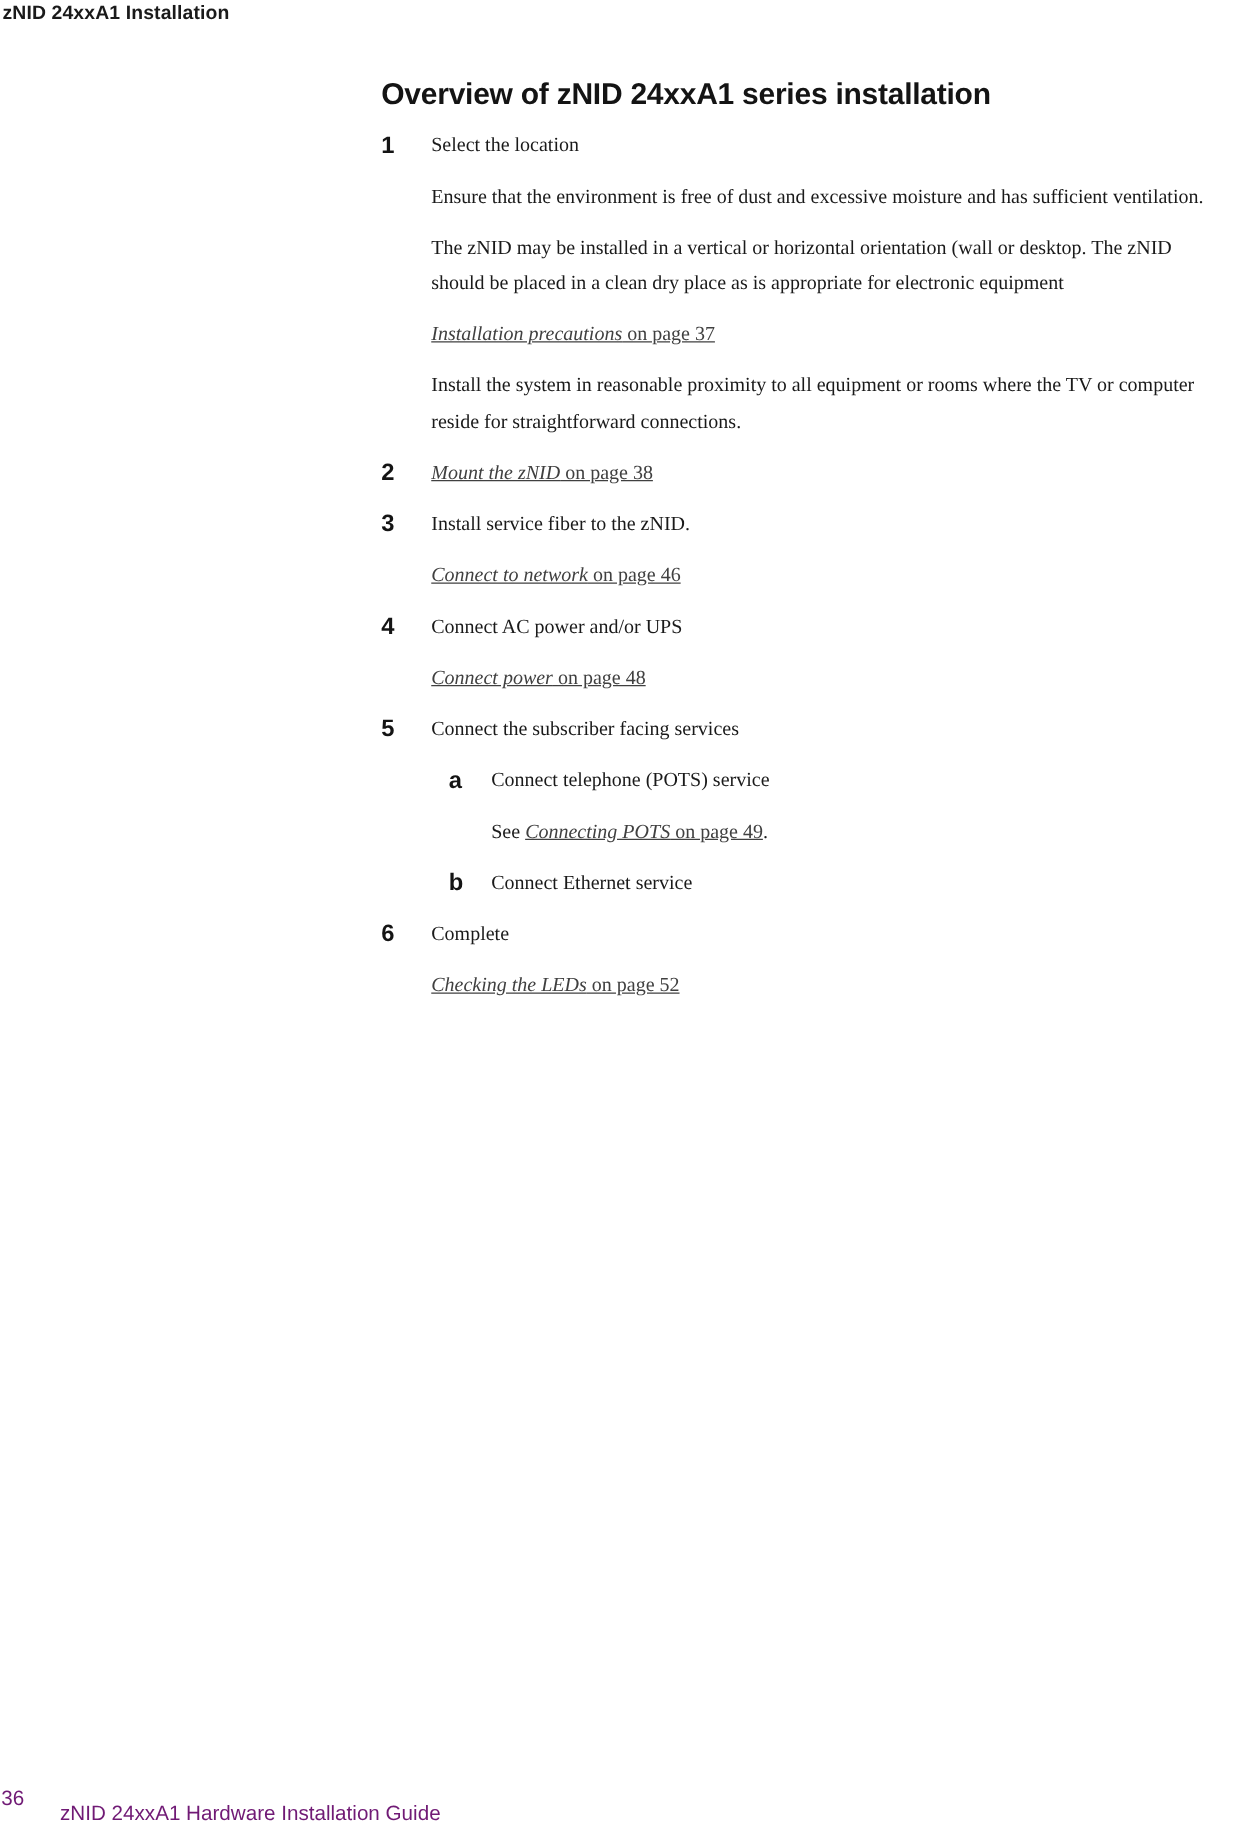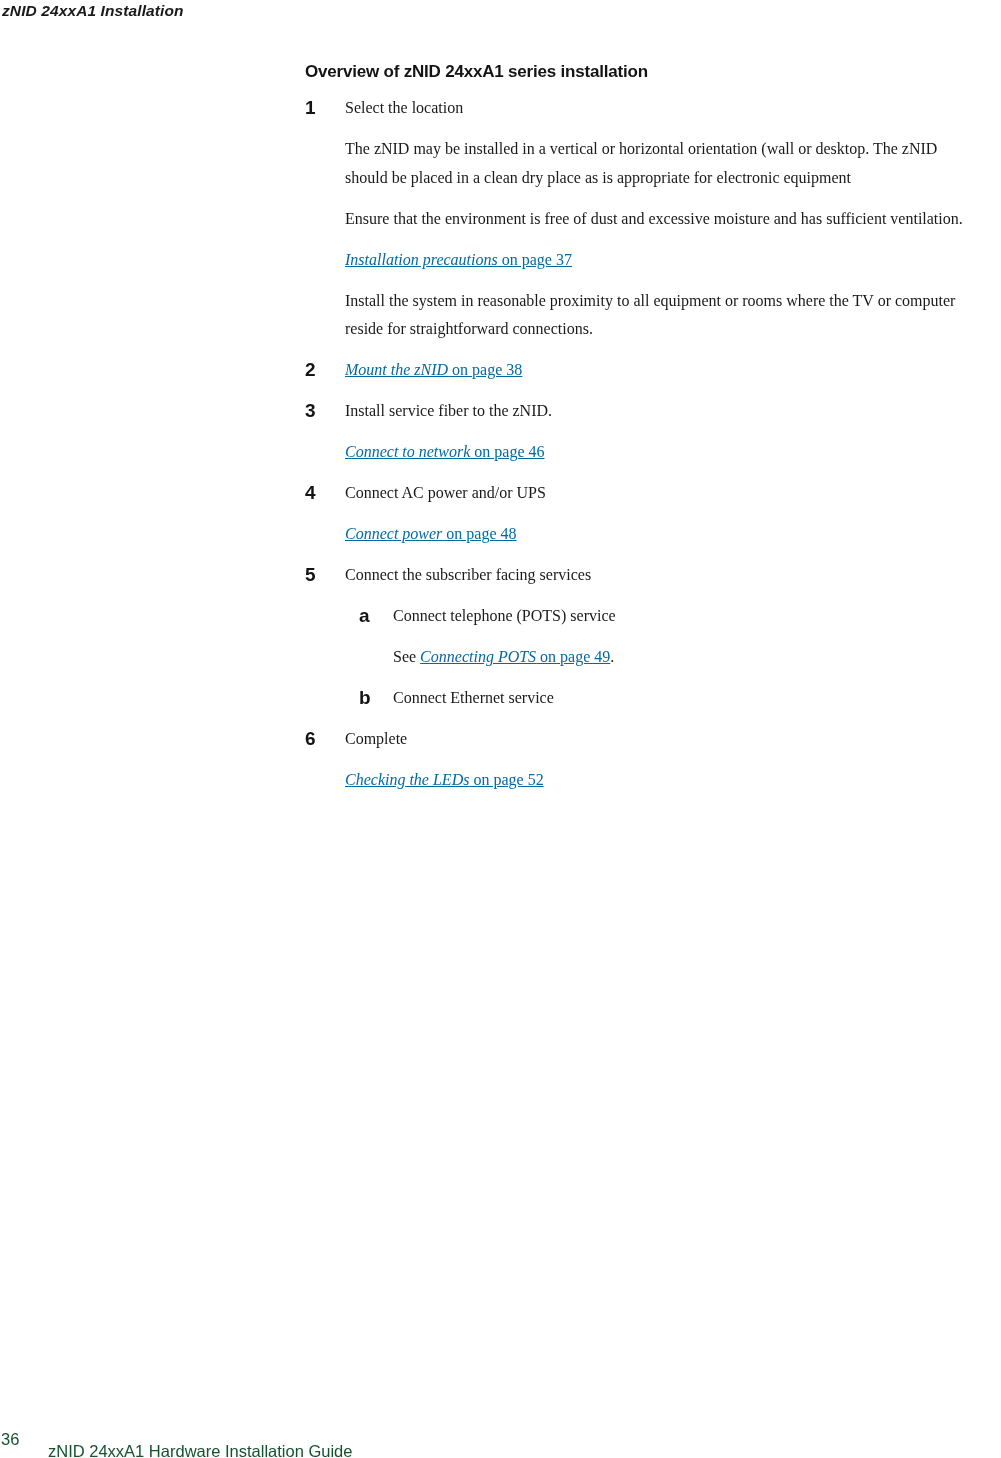--- a/index.html
+++ b/index.html
@@ -19,41 +19,40 @@
     position: absolute;
     inset: 0;
   }
 
   
   .running-header {
     position: absolute;
     left: 2px;
     top: 2px;
     font-family: "Liberation Sans", "DejaVu Sans", sans-serif;
-    font-style: italic;
     font-weight: 600;
     font-size: 15.5px;
     letter-spacing: 0.1px;
     color: #1a1a1a;
     white-space: nowrap;
   }
 
   
   .content {
     position: absolute;
     left: 305px;
     top: 62px;
     width: 672px;
   }
 
   h1.section-title {
     margin: 0 0 12px 0;
     font-family: "Liberation Sans", "DejaVu Sans", sans-serif;
     font-weight: bold;
-    font-size: 17px;
+    font-size: 24px;
     letter-spacing: -0.2px;
     color: #141414;
     line-height: 1.2;
   }
 
   ol.steps {
     list-style: none;
     margin: 0;
     padding: 0;
   }
@@ -77,21 +76,21 @@
 
   p.para {
     margin: 0 0 12.5px 0;
     font-size: 16px;
     line-height: 28.5px;
     color: #1a1a1a;
     text-align: left;
   }
 
   
-  .xref { color: #0369a1; }
+  .xref { color: #404040; }
   .xref .title {
     font-style: italic;
   }
   .xref .suffix { font-style: normal; }
   .lead { color: #1a1a1a; }
   .period { color: #1a1a1a; }
 
   
   ol.substeps {
     list-style: none;
@@ -117,21 +116,21 @@
 
   
   .footer {
     position: absolute;
     left: 0;
     bottom: 6px;
     width: 867px;
     height: 26px;
     font-family: "Liberation Sans", "DejaVu Sans", sans-serif;
     font-size: 16.5px;
-    color: #14532d;
+    color: #701a75;
   }
   .footer .page-number {
     position: absolute;
     left: 1px;
     top: 0;
     line-height: 26px;
   }
   .footer .guide-title {
     position: absolute;
     left: 48px;
@@ -149,22 +148,22 @@
 
   <div class="content">
 
     <h1 class="section-title">Overview of zNID 24xxA1 series installation</h1>
 
     <ol class="steps">
 
       <li class="step">
         <span class="step-num">1</span>
         <p class="para">Select the location</p>
+        <p class="para">Ensure that the environment is free of dust and excessive moisture and has sufficient ventilation.</p>
         <p class="para">The zNID may be installed in a vertical or horizontal orientation (wall or desktop. The zNID should be placed in a clean dry place as is appropriate for electronic equipment</p>
-        <p class="para">Ensure that the environment is free of dust and excessive moisture and has sufficient ventilation.</p>
         <p class="para">
           <span class="lead"></span><a class="xref" href="#"><span class="title">Installation precautions</span><span class="suffix"> on page 37</span></a><span class="period"></span>
         </p>
         <p class="para">Install the system in reasonable proximity to all equipment or rooms where the TV or computer reside for straightforward connections.</p>
       </li>
 
       <li class="step">
         <span class="step-num">2</span>
         <p class="para">
           <span class="lead"></span><a class="xref" href="#"><span class="title">Mount the zNID</span><span class="suffix"> on page 38</span></a><span class="period"></span>

